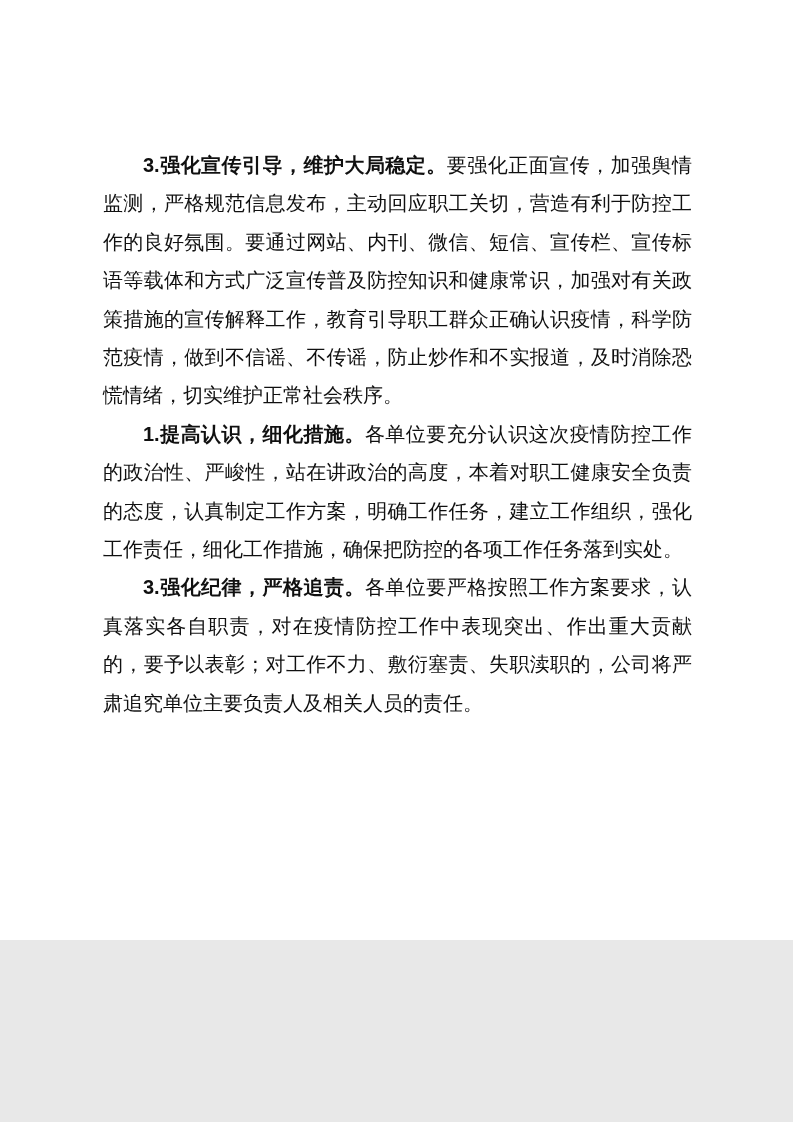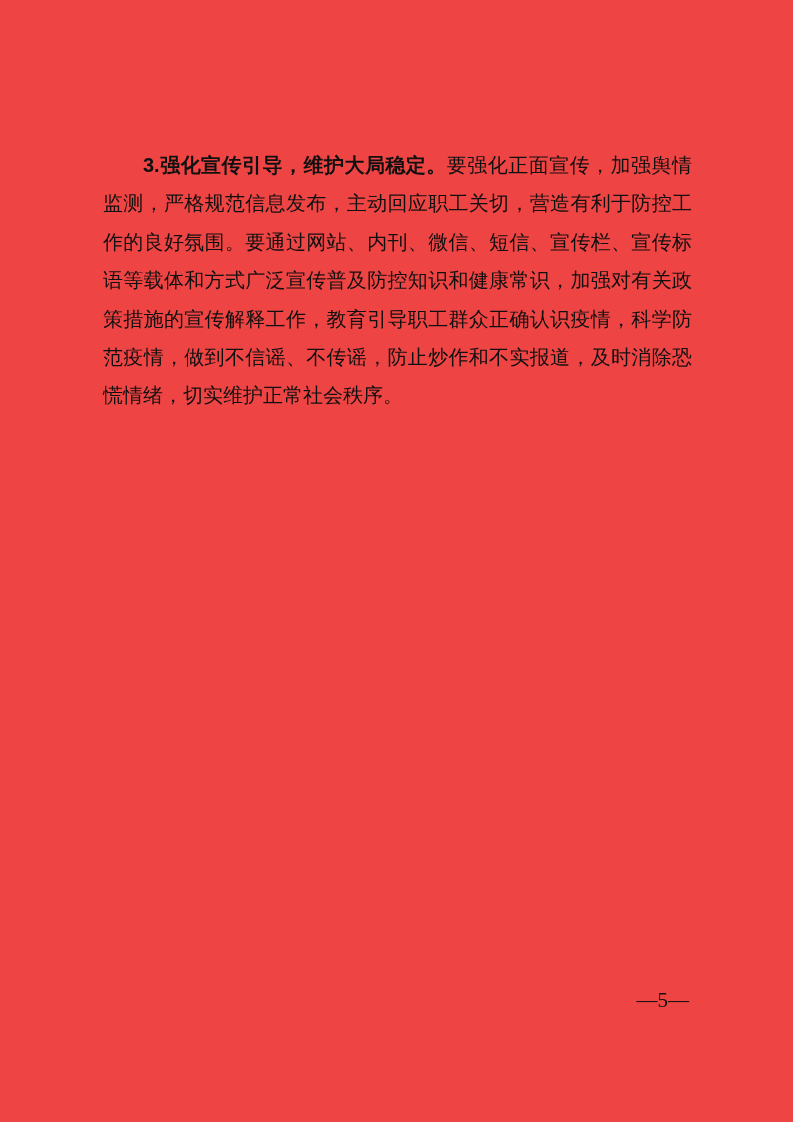--- a/index.html
+++ b/index.html
@@ -3,22 +3,22 @@
 <meta charset="utf-8">
 <style>
   html, body {
     margin: 0;
     padding: 0;
     background: #e8e8e8;
   }
   .page {
     position: relative;
     width: 793px;
-    height: 1122px;
-    background: #ef4444;
+    height: 940px;
+    background: #ffffff;
     overflow: hidden;
     font-family: "Liberation Sans", sans-serif;
     color: #101010;
     text-decoration: underline;
   }
   .doc-body {
     position: absolute;
     left: 103px;
     top: 146px;
     width: 589px;
@@ -54,20 +54,22 @@
 </head>
 <body>
 
 <div class="page">
 
   <div class="doc-body">
 
     <p class="para"><span class="lead">3.强化宣传引导，维护大局稳定。</span><span>要强化正面宣传，加强舆情监测，严格规范信息发布，主动回应职工关切，营造有利于防控工作的良好氛围。要通过网站、内刊、微信、短信、宣传栏、宣传标语等载体和方式广泛宣传普及防控知识和健康常识，加强对有关政策措施的宣传解释工作，教育引导职工群众正确认识疫情，科学防范疫情，做到不信谣、不传谣，防止炒作和不实报道，及时消除恐慌情绪，切实维护正常社会秩序。</span></p>
 
 
+    <p class="para"><span class="lead">1.提高认识，细化措施。</span><span>各单位要充分认识这次疫情防控工作的政治性、严峻性，站在讲政治的高度，本着对职工健康安全负责的态度，认真制定工作方案，明确工作任务，建立工作组织，强化工作责任，细化工作措施，确保把防控的各项工作任务落到实处。</span></p>
 
 
+    <p class="para"><span class="lead">3.强化纪律，严格追责。</span><span>各单位要严格按照工作方案要求，认真落实各自职责，对在疫情防控工作中表现突出、作出重大贡献的，要予以表彰；对工作不力、敷衍塞责、失职渎职的，公司将严肃追究单位主要负责人及相关人员的责任。</span></p>
 
   </div>
 
   <div class="page-number">—5—</div>
 
 </div>
 
 </body></html>

